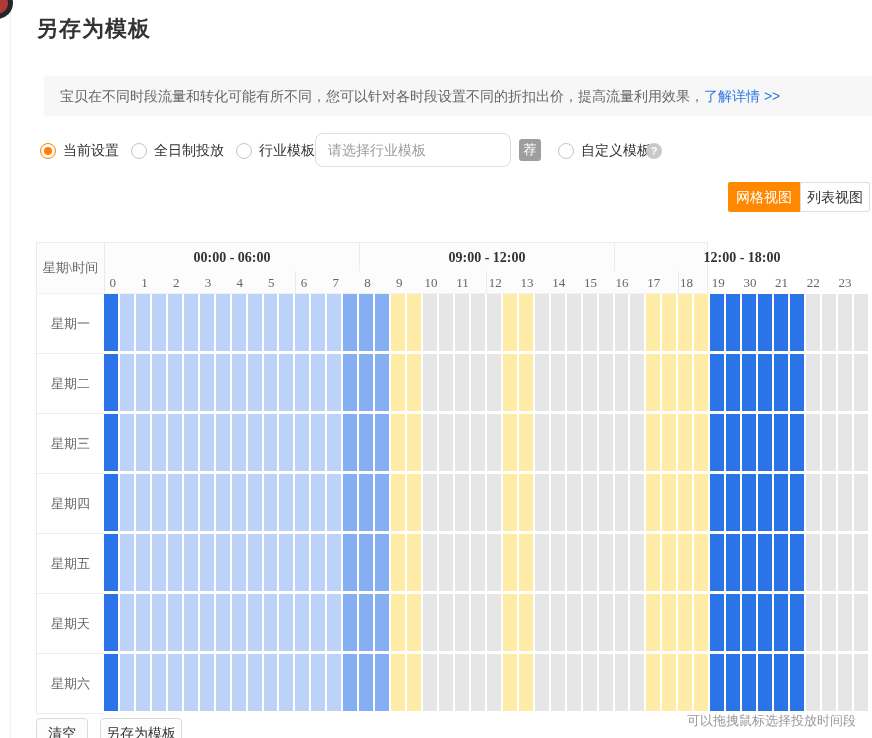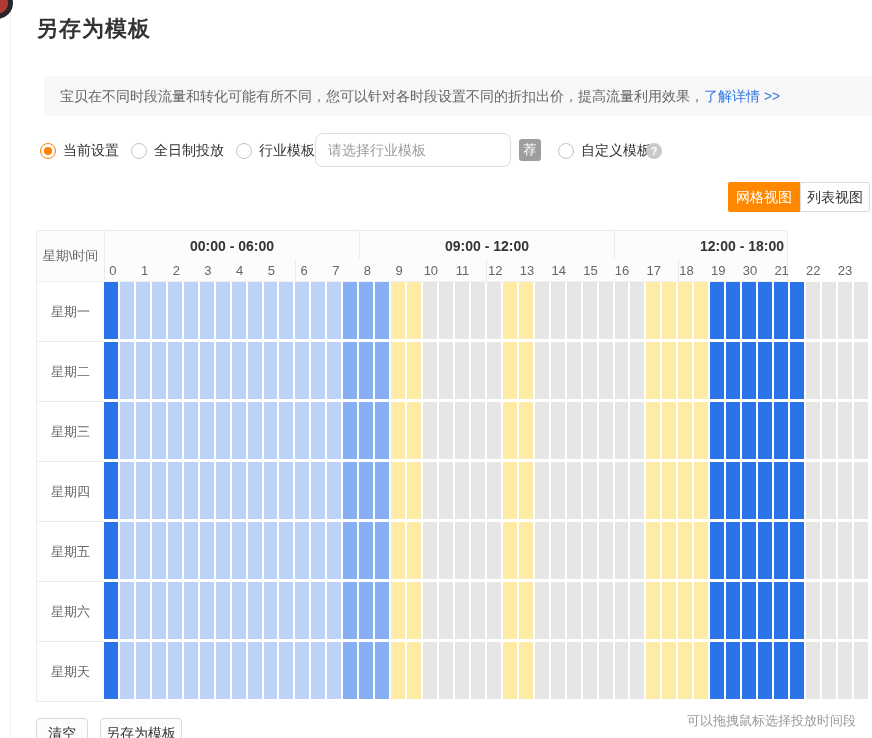--- a/index.html
+++ b/index.html
@@ -23,21 +23,21 @@
   .opt-label{font-size:14px;color:#333;white-space:nowrap;}
   .tpl-input{position:absolute;top:0;height:34px;border:1px solid #ddd;border-radius:8px;font-size:14px;color:#333;padding:0 12px;background:#fff;outline:none;font-family:inherit;}
   .tpl-input::placeholder{color:#9c9c9c;}
   .rec-badge{position:absolute;left:519px;top:6px;width:22px;height:22px;background:#9e9e9e;color:#fff;font-size:13px;line-height:22px;text-align:center;border-radius:3px;}
   .help-icon{position:absolute;left:646px;top:10px;width:16px;height:16px;border-radius:50%;background:#c9c9c9;color:#fff;font-size:11px;font-weight:bold;line-height:16px;text-align:center;cursor:pointer;}
   
   .view-btn{position:absolute;top:182px;height:30px;font-size:14px;line-height:30px;text-align:center;cursor:pointer;}
   .view-btn.active{left:728px;width:72px;background:#ff8800;color:#fff;border-radius:2px 0 0 2px;}
   .view-btn.inactive{left:800px;width:70px;background:#fff;color:#333;border:1px solid #ddd;line-height:28px;border-radius:0 2px 2px 0;}
   
-  .sched{position:absolute;left:36px;top:230px;width:752px;}
+  .sched{position:absolute;left:36px;top:242px;width:672px;font-family:Liberation Serif, serif;}
   .sched-header{display:flex;border:1px solid #ebebeb;border-bottom:none;background:#fcfcfc;height:51px;}
   .corner{width:68px;flex:none;display:flex;align-items:center;justify-content:center;font-size:13px;color:#666;border-right:1px solid #ebebeb;}
   .header-right{width:764px;flex:none;}
   .group-row{display:flex;height:28px;}
   .group-cell{flex:1;text-align:center;line-height:30px;font-size:14px;font-weight:bold;color:#333;}
   .group-cell + .group-cell{border-left:1px solid #ebebeb;}
   .hour-row{display:flex;height:23px;}
   .hour-cell{flex:1;display:flex;justify-content:center;align-items:center;font-size:13px;color:#666;}
   .hour-cell span{transform:translateX(-8px);display:inline-block;}
   .hour-cell.gstart{border-left:1px solid #ebebeb;}
@@ -432,74 +432,74 @@
           <div class="cell" style="background: rgb(43, 115, 232);"></div>
           <div class="cell" style="background: rgb(43, 115, 232);"></div>
           <div class="cell" style="background: rgb(43, 115, 232);"></div>
           <div class="cell" style="background: rgb(230, 230, 230);"></div>
           <div class="cell" style="background: rgb(230, 230, 230);"></div>
           <div class="cell" style="background: rgb(230, 230, 230);"></div>
           <div class="cell" style="background: rgb(230, 230, 230);"></div>
         </div>
       </div>
       <div class="day-row">
+        <div class="day-label">星期天</div>
+        <div class="cells">
+          <div class="cell" style="background: rgb(43, 115, 232);"></div>
+          <div class="cell" style="background: rgb(189, 210, 248);"></div>
+          <div class="cell" style="background: rgb(189, 210, 248);"></div>
+          <div class="cell" style="background: rgb(189, 210, 248);"></div>
+          <div class="cell" style="background: rgb(189, 210, 248);"></div>
+          <div class="cell" style="background: rgb(189, 210, 248);"></div>
+          <div class="cell" style="background: rgb(189, 210, 248);"></div>
+          <div class="cell" style="background: rgb(189, 210, 248);"></div>
+          <div class="cell" style="background: rgb(189, 210, 248);"></div>
+          <div class="cell" style="background: rgb(189, 210, 248);"></div>
+          <div class="cell" style="background: rgb(189, 210, 248);"></div>
+          <div class="cell" style="background: rgb(189, 210, 248);"></div>
+          <div class="cell" style="background: rgb(189, 210, 248);"></div>
+          <div class="cell" style="background: rgb(189, 210, 248);"></div>
+          <div class="cell" style="background: rgb(189, 210, 248);"></div>
+          <div class="cell" style="background: rgb(133, 175, 242);"></div>
+          <div class="cell" style="background: rgb(133, 175, 242);"></div>
+          <div class="cell" style="background: rgb(133, 175, 242);"></div>
+          <div class="cell" style="background: rgb(253, 235, 166);"></div>
+          <div class="cell" style="background: rgb(253, 235, 166);"></div>
+          <div class="cell" style="background: rgb(230, 230, 230);"></div>
+          <div class="cell" style="background: rgb(230, 230, 230);"></div>
+          <div class="cell" style="background: rgb(230, 230, 230);"></div>
+          <div class="cell" style="background: rgb(230, 230, 230);"></div>
+          <div class="cell" style="background: rgb(230, 230, 230);"></div>
+          <div class="cell" style="background: rgb(253, 235, 166);"></div>
+          <div class="cell" style="background: rgb(253, 235, 166);"></div>
+          <div class="cell" style="background: rgb(230, 230, 230);"></div>
+          <div class="cell" style="background: rgb(230, 230, 230);"></div>
+          <div class="cell" style="background: rgb(230, 230, 230);"></div>
+          <div class="cell" style="background: rgb(230, 230, 230);"></div>
+          <div class="cell" style="background: rgb(230, 230, 230);"></div>
+          <div class="cell" style="background: rgb(230, 230, 230);"></div>
+          <div class="cell" style="background: rgb(230, 230, 230);"></div>
+          <div class="cell" style="background: rgb(253, 235, 166);"></div>
+          <div class="cell" style="background: rgb(253, 235, 166);"></div>
+          <div class="cell" style="background: rgb(253, 235, 166);"></div>
+          <div class="cell" style="background: rgb(253, 235, 166);"></div>
+          <div class="cell" style="background: rgb(43, 115, 232);"></div>
+          <div class="cell" style="background: rgb(43, 115, 232);"></div>
+          <div class="cell" style="background: rgb(43, 115, 232);"></div>
+          <div class="cell" style="background: rgb(43, 115, 232);"></div>
+          <div class="cell" style="background: rgb(43, 115, 232);"></div>
+          <div class="cell" style="background: rgb(43, 115, 232);"></div>
+          <div class="cell" style="background: rgb(230, 230, 230);"></div>
+          <div class="cell" style="background: rgb(230, 230, 230);"></div>
+          <div class="cell" style="background: rgb(230, 230, 230);"></div>
+          <div class="cell" style="background: rgb(230, 230, 230);"></div>
+        </div>
+      </div>
+      <div class="day-row">
         <div class="day-label">星期六</div>
-        <div class="cells">
-          <div class="cell" style="background: rgb(43, 115, 232);"></div>
-          <div class="cell" style="background: rgb(189, 210, 248);"></div>
-          <div class="cell" style="background: rgb(189, 210, 248);"></div>
-          <div class="cell" style="background: rgb(189, 210, 248);"></div>
-          <div class="cell" style="background: rgb(189, 210, 248);"></div>
-          <div class="cell" style="background: rgb(189, 210, 248);"></div>
-          <div class="cell" style="background: rgb(189, 210, 248);"></div>
-          <div class="cell" style="background: rgb(189, 210, 248);"></div>
-          <div class="cell" style="background: rgb(189, 210, 248);"></div>
-          <div class="cell" style="background: rgb(189, 210, 248);"></div>
-          <div class="cell" style="background: rgb(189, 210, 248);"></div>
-          <div class="cell" style="background: rgb(189, 210, 248);"></div>
-          <div class="cell" style="background: rgb(189, 210, 248);"></div>
-          <div class="cell" style="background: rgb(189, 210, 248);"></div>
-          <div class="cell" style="background: rgb(189, 210, 248);"></div>
-          <div class="cell" style="background: rgb(133, 175, 242);"></div>
-          <div class="cell" style="background: rgb(133, 175, 242);"></div>
-          <div class="cell" style="background: rgb(133, 175, 242);"></div>
-          <div class="cell" style="background: rgb(253, 235, 166);"></div>
-          <div class="cell" style="background: rgb(253, 235, 166);"></div>
-          <div class="cell" style="background: rgb(230, 230, 230);"></div>
-          <div class="cell" style="background: rgb(230, 230, 230);"></div>
-          <div class="cell" style="background: rgb(230, 230, 230);"></div>
-          <div class="cell" style="background: rgb(230, 230, 230);"></div>
-          <div class="cell" style="background: rgb(230, 230, 230);"></div>
-          <div class="cell" style="background: rgb(253, 235, 166);"></div>
-          <div class="cell" style="background: rgb(253, 235, 166);"></div>
-          <div class="cell" style="background: rgb(230, 230, 230);"></div>
-          <div class="cell" style="background: rgb(230, 230, 230);"></div>
-          <div class="cell" style="background: rgb(230, 230, 230);"></div>
-          <div class="cell" style="background: rgb(230, 230, 230);"></div>
-          <div class="cell" style="background: rgb(230, 230, 230);"></div>
-          <div class="cell" style="background: rgb(230, 230, 230);"></div>
-          <div class="cell" style="background: rgb(230, 230, 230);"></div>
-          <div class="cell" style="background: rgb(253, 235, 166);"></div>
-          <div class="cell" style="background: rgb(253, 235, 166);"></div>
-          <div class="cell" style="background: rgb(253, 235, 166);"></div>
-          <div class="cell" style="background: rgb(253, 235, 166);"></div>
-          <div class="cell" style="background: rgb(43, 115, 232);"></div>
-          <div class="cell" style="background: rgb(43, 115, 232);"></div>
-          <div class="cell" style="background: rgb(43, 115, 232);"></div>
-          <div class="cell" style="background: rgb(43, 115, 232);"></div>
-          <div class="cell" style="background: rgb(43, 115, 232);"></div>
-          <div class="cell" style="background: rgb(43, 115, 232);"></div>
-          <div class="cell" style="background: rgb(230, 230, 230);"></div>
-          <div class="cell" style="background: rgb(230, 230, 230);"></div>
-          <div class="cell" style="background: rgb(230, 230, 230);"></div>
-          <div class="cell" style="background: rgb(230, 230, 230);"></div>
-        </div>
-      </div>
-      <div class="day-row">
-        <div class="day-label">星期天</div>
         <div class="cells">
           <div class="cell" style="background: rgb(43, 115, 232);"></div>
           <div class="cell" style="background: rgb(189, 210, 248);"></div>
           <div class="cell" style="background: rgb(189, 210, 248);"></div>
           <div class="cell" style="background: rgb(189, 210, 248);"></div>
           <div class="cell" style="background: rgb(189, 210, 248);"></div>
           <div class="cell" style="background: rgb(189, 210, 248);"></div>
           <div class="cell" style="background: rgb(189, 210, 248);"></div>
           <div class="cell" style="background: rgb(189, 210, 248);"></div>
           <div class="cell" style="background: rgb(189, 210, 248);"></div>

